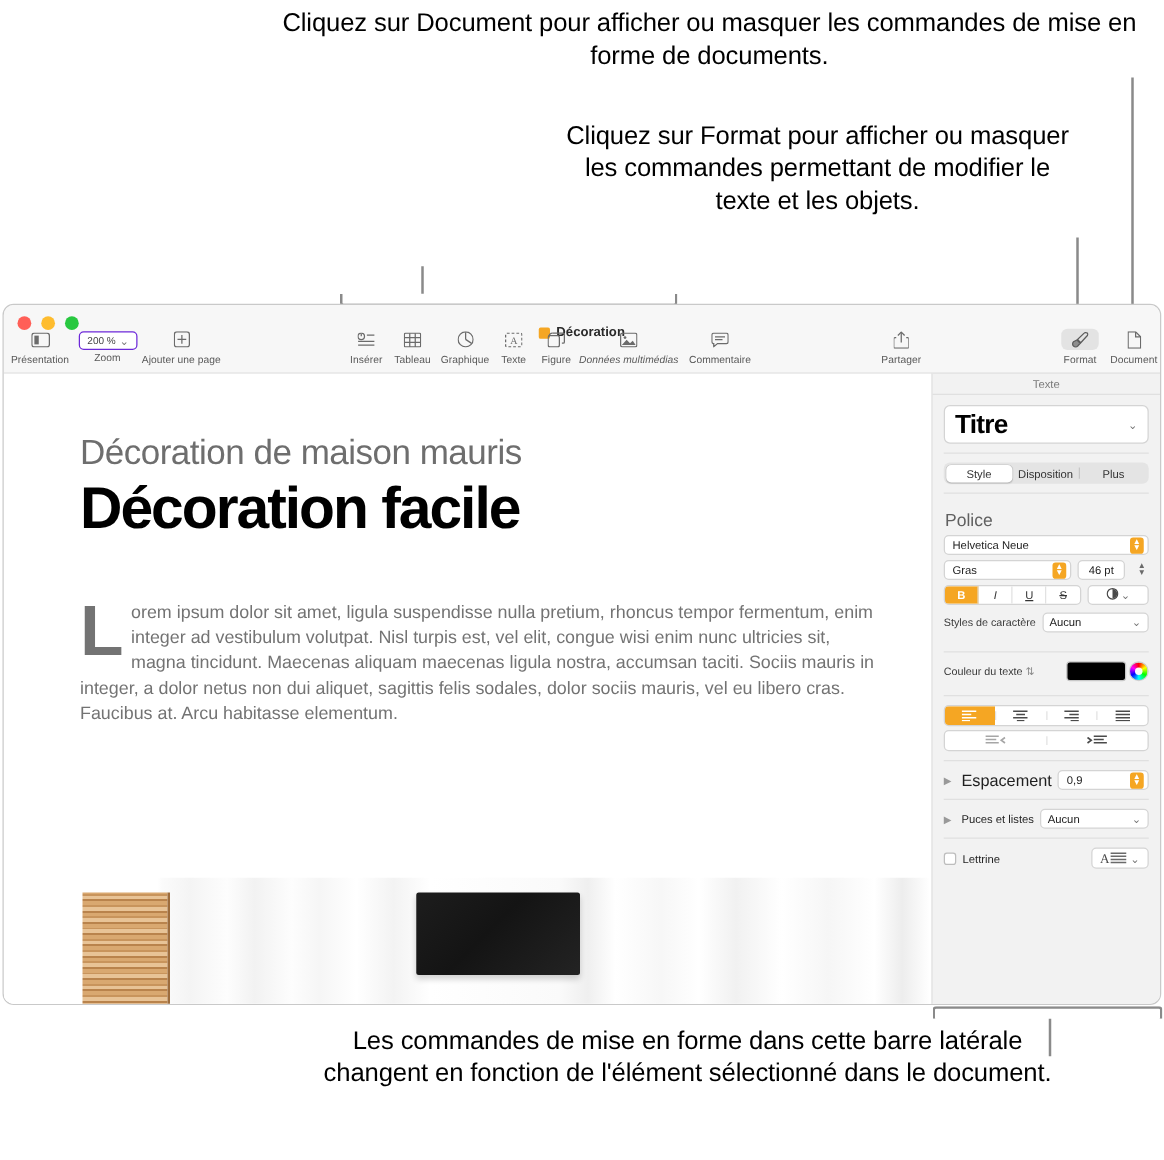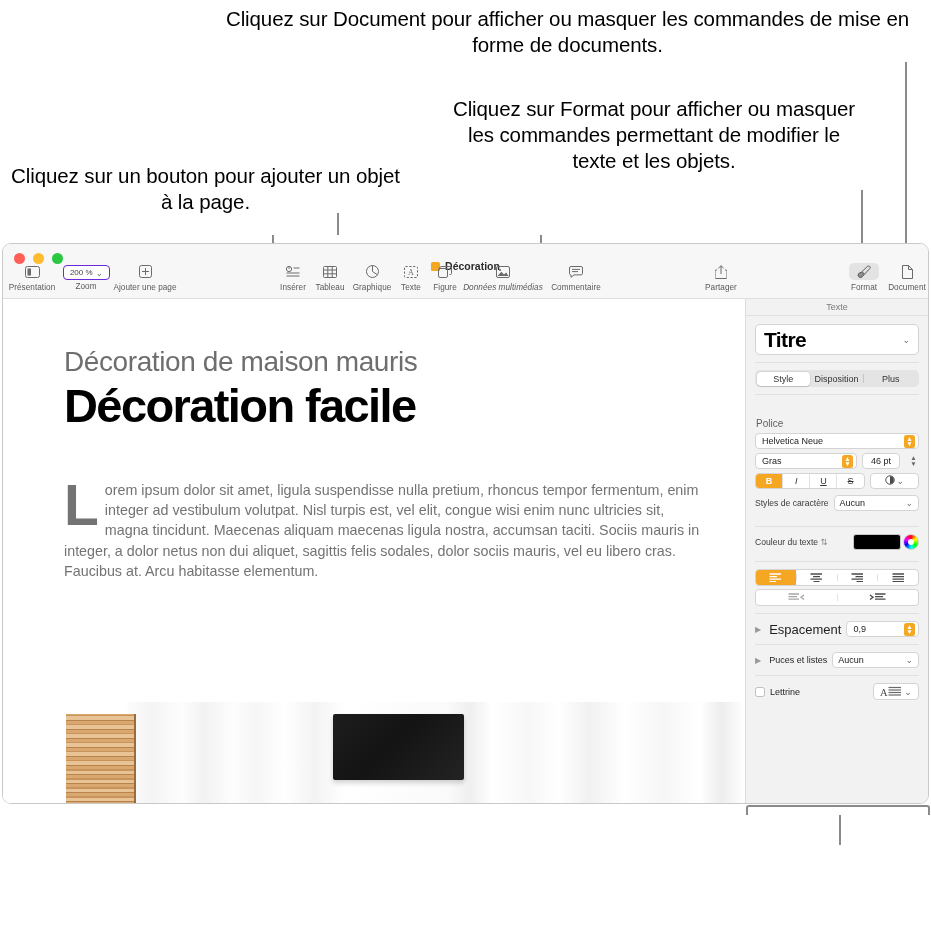--- a/index.html
+++ b/index.html
@@ -233,21 +233,21 @@
     display: flex; align-items: center; justify-content: center;
     font-size: 9px; color: #333;
     border-radius: 4px;
   }
   #segmented .seg.active {
     background: #ffffff;
     box-shadow: 0 0 0 0.5px rgba(0,0,0,0.10), 0 0.5px 1px rgba(0,0,0,0.12);
   }
   #segmented .divider { width: 1px; height: 9px; background: #c6c6c6; }
 
-  .grouplabel { font-size: 10px; color: #606060; margin: 16px 0 4px 1px; }
+  .grouplabel { font-size: 14px; color: #606060; margin: 6px 0 4px 1px; }
 
   .field {
     height: 16px;
     background: #ffffff;
     border: 1px solid #d4d4d4;
     border-radius: 4px;
     display: flex; align-items: center;
     padding: 0 3px 0 6px;
     font-size: 9px; color: #222;
     position: relative;
@@ -344,21 +344,21 @@
     display: flex; align-items: center; justify-content: center; gap: 2px;
   }
 </style>
 </head>
 <body>
 
 <div id="root">
 
   <div class="callout" id="callout-document">Cliquez sur Document pour afficher ou masquer les commandes de mise en forme de documents.</div>
   <div class="callout" id="callout-format">Cliquez sur Format pour afficher ou masquer les commandes permettant de modifier le texte et les objets.</div>
-  <div class="callout" id="callout-insert">Cliquez sur un bouton pour ajouter un objet à la page.</div>
+  <div class="callout" id="callout-sidebar">Les commandes de mise en forme dans cette barre latérale changent en fonction de l'élément sélectionné dans le document.</div>
 
   <div class="leader" style="left:905px; top:62px; width:2px; height:196px;"></div>
 
   <div class="leader" style="left:861px; top:190px; width:2px; height:68px;"></div>
 
   <div class="leader" style="left:337px; top:213px; width:2px; height:22px;"></div>
   <div class="bracket down" style="left:272px; top:235px; width:270px; height:10px; border-radius:0 0 3px 3px;"></div>
 
   <div class="bracket" style="left:746px; top:805px; width:184px; height:10px; border-radius:3px 3px 0 0;"></div>
   <div class="leader" style="left:839px; top:815px; width:2px; height:30px;"></div>

